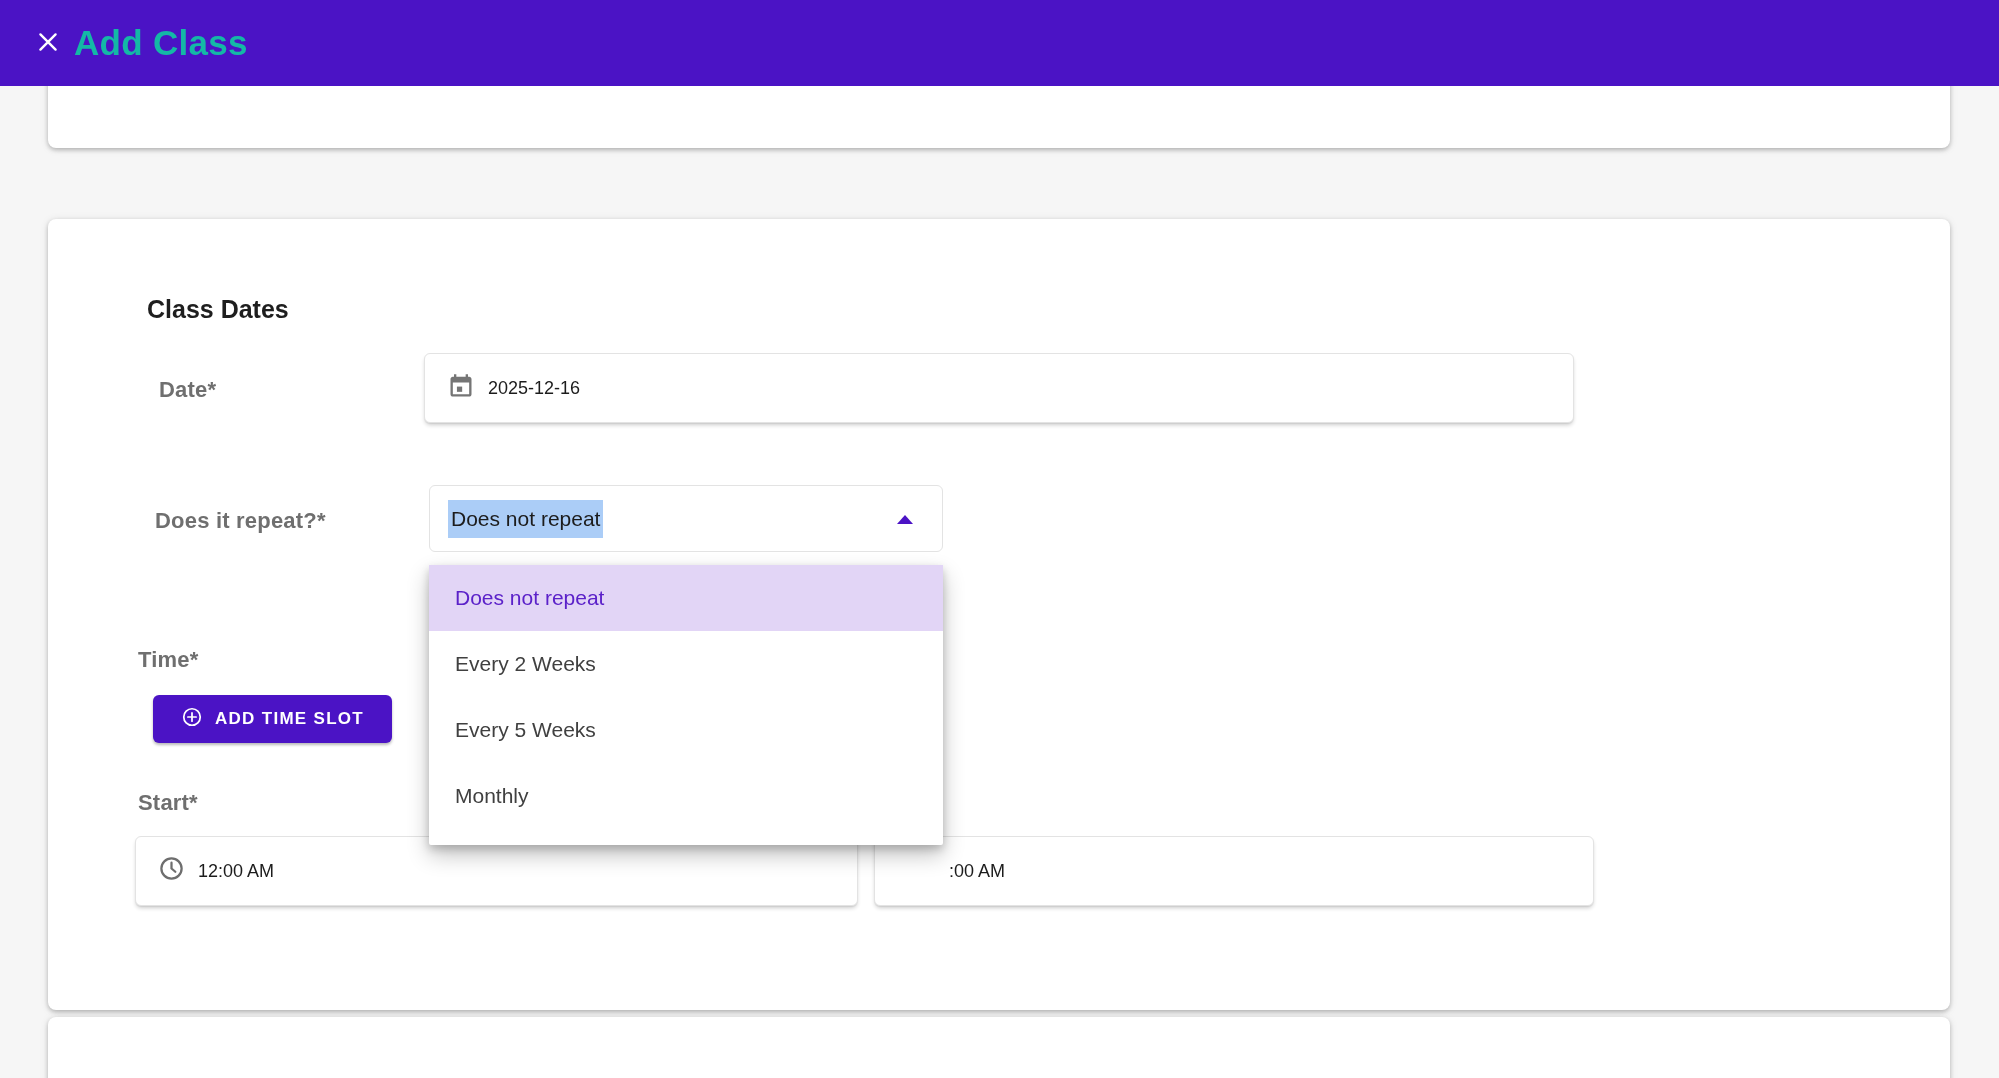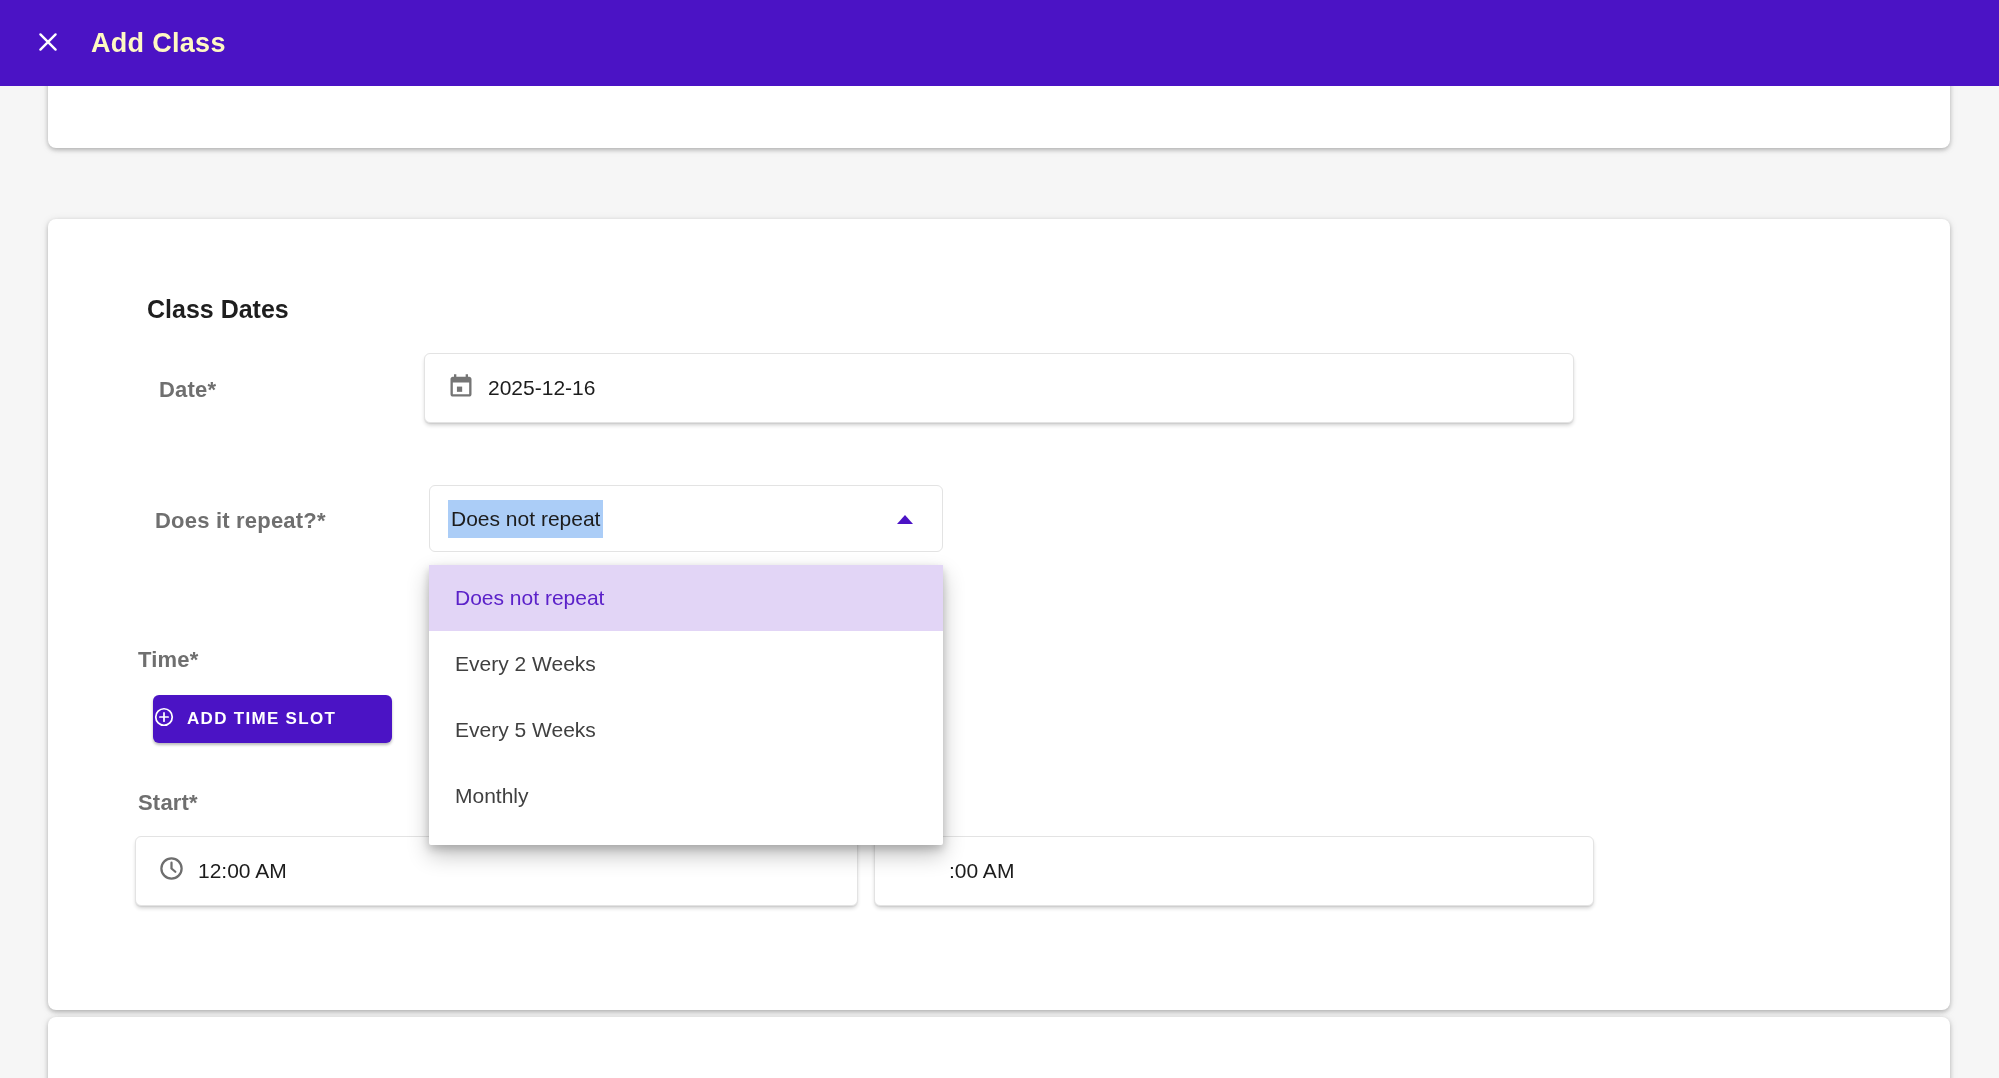--- a/index.html
+++ b/index.html
@@ -14,21 +14,21 @@
   .appbar {
     position:absolute; top:0; left:0; width:1999px; height:86px;
     background:var(--header-bg, #4B13C5);
     display:flex; align-items:center; padding-left:26px; z-index:20;
   }
   .close-btn {
     width:44px; height:44px; border:none; background:transparent;
     display:flex; align-items:center; justify-content:center; cursor:pointer;
   }
   .appbar-title {
-    margin-left:21px; color:#fef9c3; font-size:27px; font-weight:bold; letter-spacing:.3px;
+    margin-left:4px; color:#14b8a6; font-size:35px; font-weight:bold; letter-spacing:.3px;
   }
   .card {
     position:absolute; left:48px; width:1902px; background:#fff;
     border-radius:8px;
     box-shadow:0 2px 4px rgba(0,0,0,.22), 0 1px 8px rgba(0,0,0,.10);
   }
   .card-prev { top:36px; height:112px; }
   .card-main { top:187px; height:791px;margin-top:32px; }
   .card-bottom { top:1017px; height:140px; }
 
@@ -43,21 +43,21 @@
   .lbl-date   { left:111px; top:158px; }
   .lbl-repeat { left:107px; top:289px; }
   .lbl-time   { left:90px;  top:428px; }
   .lbl-start  { left:90px;  top:571px; }
 
   .field {
     position:absolute; background:#fff;
     border:1px solid #E3E3E3; border-radius:6px;
     display:flex; align-items:center;
     box-shadow:0 1px 1px rgba(0,0,0,.05), 0 3px 4px -1px rgba(0,0,0,.20);
-    font-size:21px; color:#1C1C1C;
+    font-size:18px; color:#1C1C1C;
   }
   .date-field  { left:376px; top:134px; width:1150px; height:70px; padding-left:22px; gap:13px; }
   .start-field { left:87px;  top:617px; width:723px;  height:70px; padding-left:22px; gap:13px; z-index:1; }
   .end-field   { left:826px; top:617px; width:720px;  height:70px; padding-left:74px; z-index:1; }
 
   .select-box {
     position:absolute; left:381px; top:266px; width:514px; height:67px;
     background:#fff; border:1px solid #E3E3E3; border-radius:6px;
     display:flex; align-items:center; padding-left:18px;
     font-size:21px; color:#1C1C1C; z-index:5; cursor:pointer;
@@ -81,21 +81,21 @@
     height:66px; display:flex; align-items:center; padding-left:26px;
     font-size:21px; color:#404040; cursor:pointer;
   }
   .menu-item.selected {
     background:var(--menu-selected-bg, #E2D5F6);
     color:var(--menu-selected-text, #5B21C9);
   }
   .add-btn {
     position:absolute; left:105px; top:476px; width:239px; height:48px;
     background:var(--primary, #4B13C5); border:none; border-radius:6px;
-    color:#fff; display:flex; align-items:center; justify-content:flex-start; gap:12px;
+    color:#fff; display:flex; align-items:center; justify-content:center; gap:12px;
     font-family:"Liberation Sans", sans-serif;
     font-size:17px; font-weight:bold; letter-spacing:1.3px; cursor:pointer;
     box-shadow:0 2px 3px rgba(0,0,0,.28);
   }
   .ico { flex:0 0 auto; display:block; }
 </style>
 </head>
 <body>
 
 <header class="appbar">

